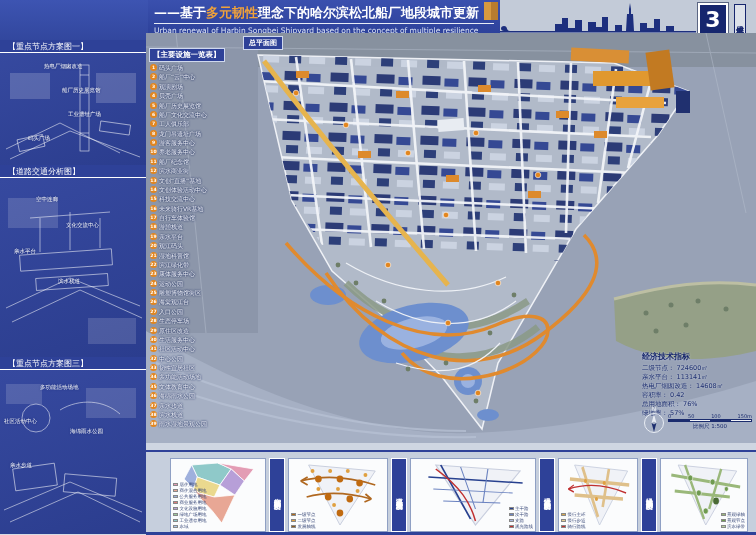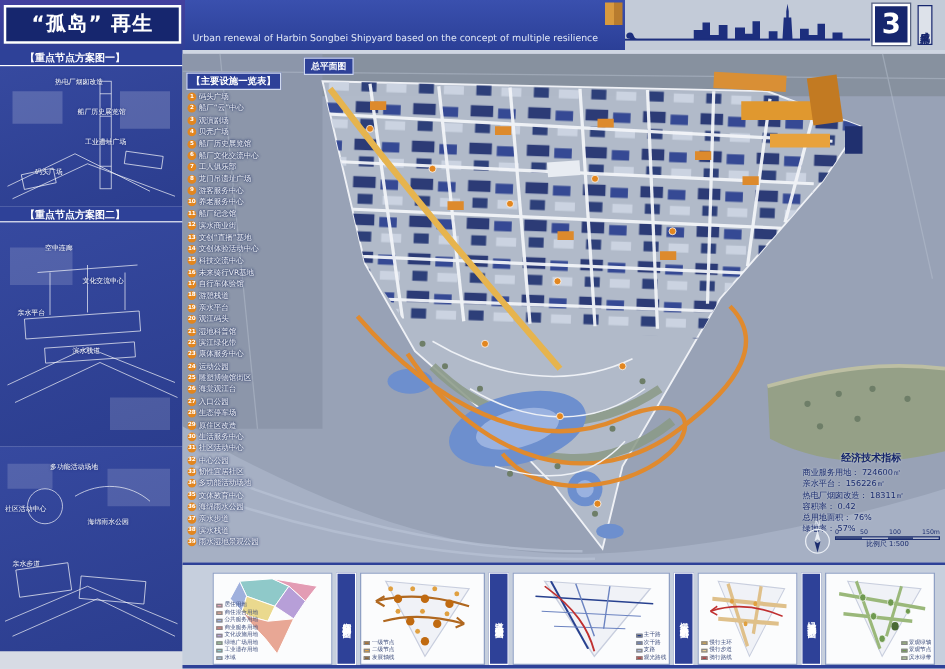--- a/index.html
+++ b/index.html
@@ -19,47 +19,47 @@
   .sub-en{position:absolute;left:6px;top:26px;width:340px;color:#dfe6f5;font-size:7.5px;}
   .hdr-right{position:absolute;left:500px;top:0;width:256px;height:40px;background:#c3cbd8;}
   .skyline{position:absolute;left:0;top:0;}
   .page-num{position:absolute;left:198px;top:3px;width:30px;height:33px;background:#16266e;border:2px solid #fff;
     box-shadow:0 0 0 1px #5a6582;color:#fff;font-size:22px;font-weight:bold;display:flex;align-items:center;justify-content:center;}
   .page-tag{position:absolute;left:234px;top:4px;width:12px;height:32px;writing-mode:vertical-rl;color:#16266e;
     font-size:8px;font-weight:bold;line-height:12px;letter-spacing:1px;border:1px solid #16266e;text-align:center;background:#dde2ea;}
 
   
   .sidebar{position:absolute;left:0;top:40px;width:146px;height:495px;background:#d7dbe4;}
-  .sb-label{position:relative;width:146px;height:13px;background:#2e4198;color:#fff;font-size:8px;font-weight:bold;
-    line-height:13px;padding-left:20px;border-bottom:1px solid #fff;white-space:nowrap;overflow:hidden;}
+  .sb-label{position:relative;width:146px;height:13px;background:#2e4198;color:#fff;font-size:8px;font-weight:normal;
+    line-height:13px;padding-left:8px;border-bottom:1px solid #fff;white-space:nowrap;overflow:hidden;}
   .sb-panel{position:relative;width:146px;background:linear-gradient(160deg,#36499f,#2b3d8e);overflow:hidden;}
   .sb-panel svg{position:absolute;left:0;top:0;}
   .p1{height:112px;} .p2{height:179px;} .p3{height:164px;}
   .anns{position:absolute;left:0;top:0;width:100%;height:100%;}
   .ann{position:absolute;color:#fff;font-size:5.5px;line-height:6px;text-shadow:0 0 2px #1a2a6e;white-space:nowrap;}
   .p1 .ann:nth-of-type(1){left:44px;top:10px;} .p1 .ann:nth-of-type(2){left:62px;top:34px;}
   .p1 .ann:nth-of-type(3){left:68px;top:58px;} .p1 .ann:nth-of-type(4){left:28px;top:82px;}
   .p2 .ann:nth-of-type(1){left:36px;top:18px;} .p2 .ann:nth-of-type(2){left:66px;top:44px;}
   .p2 .ann:nth-of-type(3){left:14px;top:70px;} .p2 .ann:nth-of-type(4){left:58px;top:100px;}
   .p3 .ann:nth-of-type(1){left:40px;top:14px;} .p3 .ann:nth-of-type(2){left:4px;top:48px;}
   .p3 .ann:nth-of-type(3){left:70px;top:58px;} .p3 .ann:nth-of-type(4){left:10px;top:92px;}
 
   
-  .map{position:absolute;left:146px;top:43px;width:610px;height:410px;border-bottom:2px solid #1d2f7e;}
+  .map{position:absolute;left:146px;top:33px;width:610px;height:410px;border-bottom:2px solid #1d2f7e;}
   .map svg.base{position:absolute;left:0;top:0;}
   .map-tag{position:absolute;left:97px;top:3px;background:#2e4198;border:1px solid #cfd8ee;color:#fff;
     font-size:7px;font-weight:bold;padding:1px 5px;}
   .legend-title{position:absolute;left:3px;top:15px;background:#2e4198;border:1px solid #cfd8ee;color:#fff;
     font-size:7.5px;font-weight:bold;padding:1px 3px;}
   .map-legend{position:absolute;left:4px;top:31px;display:flex;flex-direction:column;gap:2.2px;}
   .leg-item{display:flex;align-items:center;gap:2px;height:7.2px;}
   .leg-num{flex:0 0 7px;width:7px;height:7px;border-radius:50%;background:#e2861f;color:#fff;font-size:4.5px;
     line-height:7px;text-align:center;font-weight:bold;}
   .leg-label{color:#f4f6fb;font-size:6px;line-height:7px;text-shadow:0 0 2px #1a2a5e,0 0 2px #1a2a5e;white-space:nowrap;}
-  .indicators{position:absolute;left:496px;top:318px;width:110px;text-align:center;}
+  .indicators{position:absolute;left:496px;top:318px;width:110px;}
   .ind-title{color:#14246a;font-size:8px;font-weight:bold;margin-bottom:2px;text-shadow:0 0 2px #cdd5e3;}
   .ind-row{display:flex;gap:2px;color:#1b2c6e;font-size:6.5px;line-height:9px;text-shadow:0 0 2px #cdd5e3;}
   .compass{position:absolute;left:494px;top:372px;}
   .scalebar{position:absolute;left:522px;top:380px;width:84px;}
   .scale-ticks{display:flex;justify-content:space-between;color:#1b2c6e;font-size:5px;line-height:6px;}
   .scale-line{height:3px;border:1px solid #1b2c6e;
     background:repeating-linear-gradient(90deg,#1b2c6e 0 20.5px,#f2f4f8 20.5px 41px);}
   .scale-caption{text-align:center;color:#1b2c6e;font-size:5.5px;line-height:8px;}
 
   
@@ -76,24 +76,26 @@
   .cl-row{display:flex;align-items:center;gap:1.5px;}
   .cl-swatch{width:5px;height:3.5px;border:0.5px solid #888;}
   .cl-text{font-size:4.5px;line-height:5px;color:#3a4a7a;white-space:nowrap;}
 </style>
 </head>
 <body>
 
 <div class="board">
 
   <div class="hdr">
-    <div class="hdr-left">
-      <div class="title-box">“孤岛” 再生</div>
-    </div>
     <div class="hdr-mid">
+      <div class="sub-cn">
+        <span>——基于</span>
+          <span class="hl">多元韧性</span>
+          <span>理念下的哈尔滨松北船厂地段城市更新</span>
+      </div>
       <div class="orange-block"></div>
       <div class="sub-en">Urban renewal of Harbin Songbei Shipyard based on the concept of multiple resilience</div>
     </div>
     <div class="hdr-right">
       <svg class="skyline" width="256" height="40" viewBox="0 0 256 40">
         <path d="M4,31 C0,31 0,26 4,26 C8,26 6,31 10,31 L55,31 L55,24 L62,24 L62,18 L68,18 L68,28 L75,28 L75,20 L82,20 L82,31 L88,31 L88,22 L96,22 L96,27 L102,27 L102,17 L108,17 L108,31 L115,31 L115,25 L122,25 L122,31 L126,31 L127,14 L129,14 L129,9 L130,3 L131,9 L131,14 L133,14 L134,31 L140,31 L140,23 L147,23 L147,28 L154,28 L154,19 L160,19 L160,31 L166,31 L166,26 L174,26 L174,31 L196,31 L196,32 L4,32 Z" fill="#1d2f7e"></path>
         <rect x="0" y="31" width="196" height="1.5" fill="#1d2f7e"></rect>
       </svg>
       <div class="page-num">3</div>
       <div class="page-tag">成果篇</div>
@@ -121,21 +123,21 @@
         </g>
       </svg>
       <div class="anns">
 
       <span class="ann">热电厂烟囱改造</span>
           <span class="ann">船厂历史展览馆</span>
           <span class="ann">工业遗址广场</span>
           <span class="ann">码头广场</span>
         </div>
     </div>
-    <div class="sb-label">【重点节点方案图二】</div>
+    <div class="sb-label">【道路交通分析图】</div>
     <div class="sb-panel p2">
       <svg width="146" height="179" viewBox="0 0 146 179">
         <g stroke="rgba(255,255,255,.75)" stroke-width=".7" fill="none">
           <rect x="20" y="74" width="92" height="16" transform="rotate(-4 66 82)"></rect>
           <rect x="36" y="98" width="72" height="12" transform="rotate(-4 72 104)"></rect>
           <path d="M6,130 L70,100 L140,128"></path>
             <path d="M12,144 L80,112 L142,140"></path>
           <line x1="40" y1="40" x2="40" y2="74"></line>
             <line x1="70" y1="34" x2="70" y2="72"></line>
             <line x1="100" y1="40" x2="100" y2="70"></line>
@@ -147,20 +149,21 @@
         </g>
       </svg>
       <div class="anns">
 
       <span class="ann">空中连廊</span>
           <span class="ann">文化交流中心</span>
           <span class="ann">亲水平台</span>
           <span class="ann">滨水栈道</span>
         </div>
     </div>
+    <div class="sb-label">【重点节点方案图三】</div>
     <div class="sb-panel p3">
       <svg width="146" height="164" viewBox="0 0 146 164">
         <g stroke="rgba(255,255,255,.75)" stroke-width=".7" fill="none">
           <rect x="14" y="96" width="42" height="22" transform="rotate(-8 35 107)"></rect>
           <rect x="64" y="106" width="52" height="18" transform="rotate(5 90 115)"></rect>
           <path d="M4,140 L70,112 L142,142"></path>
             <path d="M10,152 L78,122 L140,152"></path>
           <circle cx="36" cy="48" r="14"></circle>
             <path d="M60,40 C80,28 104,30 120,44"></path>
         </g>
@@ -504,32 +507,32 @@
           <span class="leg-num">39</span>
           <span class="leg-label">雨水湿地景观公园</span>
         </div>
       </div>
 
     <div class="indicators">
       <div class="ind-title">经济技术指标</div>
       <div>
 
           <div class="ind-row">
-            <span>商业服务用地：</span>
+            <span>二级节点：</span>
             <span>724600㎡</span>
           </div>
 
           <div class="ind-row">
             <span>亲水平台：</span>
-            <span>156226㎡</span>
+            <span>113141㎡</span>
           </div>
 
           <div class="ind-row">
             <span>热电厂烟囱改造：</span>
-            <span>18311㎡</span>
+            <span>14608㎡</span>
           </div>
 
           <div class="ind-row">
             <span>容积率：</span>
             <span>0.42</span>
           </div>
 
           <div class="ind-row">
             <span>总用地面积：</span>
             <span>76%</span>

